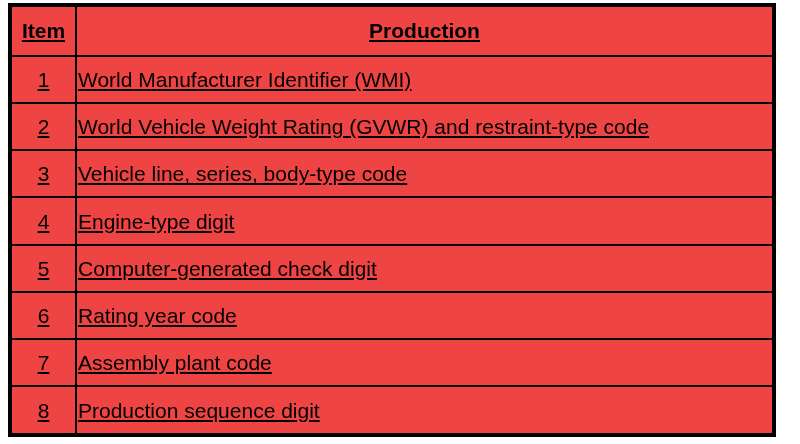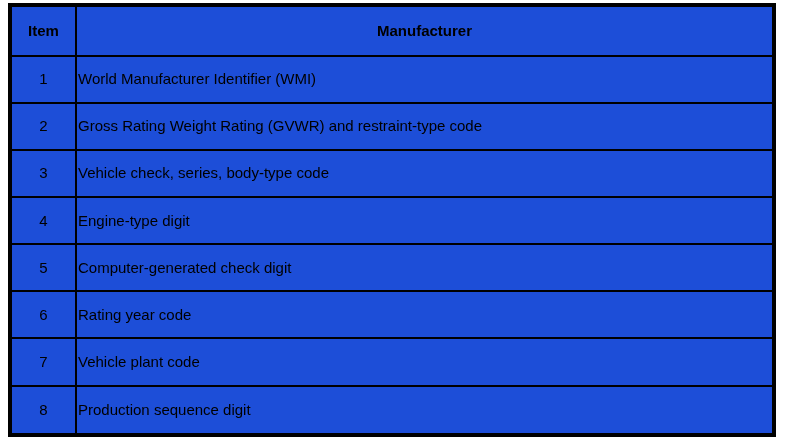--- a/index.html
+++ b/index.html
@@ -22,26 +22,27 @@
     width: 768px;
     height: 434px;
     border-collapse: collapse;
     table-layout: fixed;
     background: #ffffff;
     border: 4px solid #000000;
   }
   .vin-table th,
   .vin-table td {
     border: 2px solid #000000;
-    font-size: 15px;
+    font-size: 21px;
     line-height: 1.1;
     vertical-align: middle;
-    background: #1d4ed8;
+    background: #ef4444;
     overflow: hidden;
     white-space: nowrap;
+    text-decoration: underline;
   }
   .vin-table th {
     font-weight: bold;
     text-align: center;
     height: 46px;
   }
   .col-item {
     width: 66px;
   }
   td.cell-item {
@@ -56,57 +57,57 @@
 <body>
 
 <table class="vin-table">
   <colgroup>
     <col class="col-item">
     <col>
   </colgroup>
   <thead>
     <tr>
       <th>Item</th>
-      <th>Manufacturer</th>
+      <th>Production</th>
     </tr>
   </thead>
   <tbody>
   <tr>
     <td class="cell-item">1</td>
     <td class="cell-desc">World Manufacturer Identifier (WMI)</td>
   </tr>
 
   <tr>
     <td class="cell-item">2</td>
-    <td class="cell-desc">Gross Rating Weight Rating (GVWR) and restraint-type code</td>
+    <td class="cell-desc">World Vehicle Weight Rating (GVWR) and restraint-type code</td>
   </tr>
 
   <tr>
     <td class="cell-item">3</td>
-    <td class="cell-desc">Vehicle check, series, body-type code</td>
+    <td class="cell-desc">Vehicle line, series, body-type code</td>
   </tr>
 
   <tr>
     <td class="cell-item">4</td>
     <td class="cell-desc">Engine-type digit</td>
   </tr>
 
   <tr>
     <td class="cell-item">5</td>
     <td class="cell-desc">Computer-generated check digit</td>
   </tr>
 
   <tr>
     <td class="cell-item">6</td>
     <td class="cell-desc">Rating year code</td>
   </tr>
 
   <tr>
     <td class="cell-item">7</td>
-    <td class="cell-desc">Vehicle plant code</td>
+    <td class="cell-desc">Assembly plant code</td>
   </tr>
 
   <tr>
     <td class="cell-item">8</td>
     <td class="cell-desc">Production sequence digit</td>
   </tr>
 </tbody>
 </table>
 
 </body></html>

